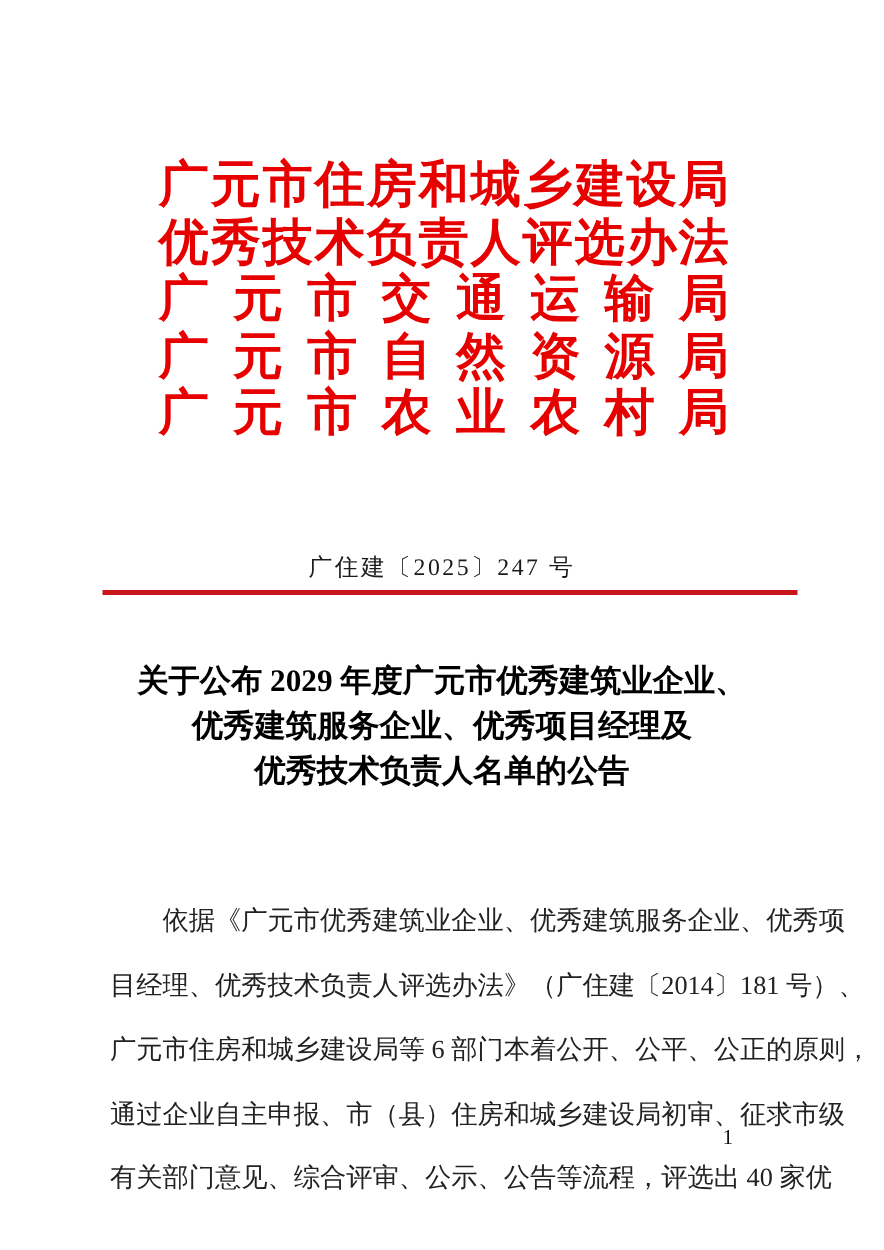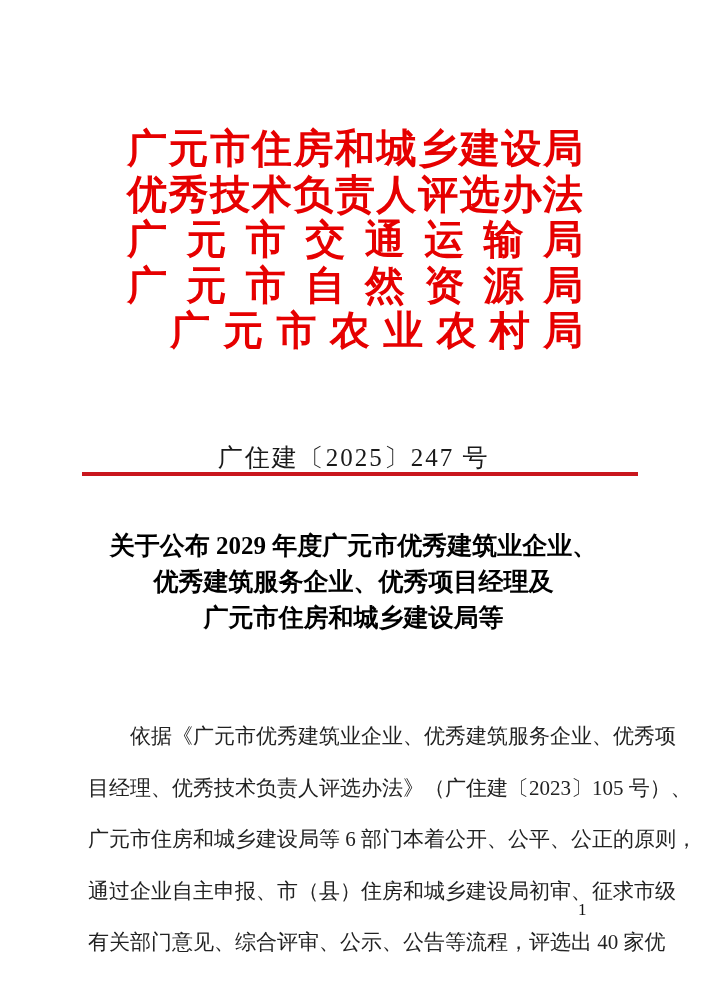--- a/index.html
+++ b/index.html
@@ -33,21 +33,21 @@
     text-justify: inter-character;
     font-family: Liberation Sans, sans-serif;
   }
   
   .doc-number {
     position: absolute;
     top: 441px;
     left: 0;
     width: 100%;
     text-align: center;
-    font-size: 25px;
+    font-size: 19px;
     letter-spacing: 2px;
     color: #1a1a1a;
     font-family: "Liberation Serif", "DejaVu Serif", serif;
   }
   
   .divider {
     position: absolute;
     top: 472px;
     left: 82px;
     width: 556px;
@@ -103,36 +103,36 @@
 </head>
 <body>
 
 <div class="page">
 
   <div class="header-block">
     <div class="agency-line" style="color: rgb(230, 0, 0);">广元市住房和城乡建设局</div>
     <div class="agency-line" style="color: rgb(230, 0, 0);">优秀技术负责人评选办法</div>
     <div class="agency-line" style="color: rgb(230, 0, 0);">广元市交通运输局</div>
     <div class="agency-line" style="color: rgb(230, 0, 0);">广元市自然资源局</div>
-    <div class="agency-line" style="color: rgb(230, 0, 0); margin-left: 43px;">广元市农业农村局</div>
+    <div class="agency-line" style="color: rgb(230, 0, 0);">广元市农业农村局</div>
   </div>
 
   <div class="doc-number">广住建〔2025〕247 号</div>
 
   <div class="divider" style="background: rgb(201, 22, 29);"></div>
 
   <div class="title-block">
     <div class="title-line">关于公布 2029 年度广元市优秀建筑业企业、</div>
     <div class="title-line">优秀建筑服务企业、优秀项目经理及</div>
-    <div class="title-line">广元市住房和城乡建设局等</div>
+    <div class="title-line">优秀技术负责人名单的公告</div>
   </div>
 
   <div class="body-block">
     <div class="body-line indent">依据《广元市优秀建筑业企业、优秀建筑服务企业、优秀项</div>
-    <div class="body-line">目经理、优秀技术负责人评选办法》（广住建〔2023〕105 号）、</div>
+    <div class="body-line">目经理、优秀技术负责人评选办法》（广住建〔2014〕181 号）、</div>
     <div class="body-line">广元市住房和城乡建设局等 6 部门本着公开、公平、公正的原则，</div>
     <div class="body-line">通过企业自主申报、市（县）住房和城乡建设局初审、征求市级</div>
     <div class="body-line">有关部门意见、综合评审、公示、公告等流程，评选出 40 家优</div>
   </div>
 
   <div class="page-number">1</div>
 
 </div>
 
 </body></html>

